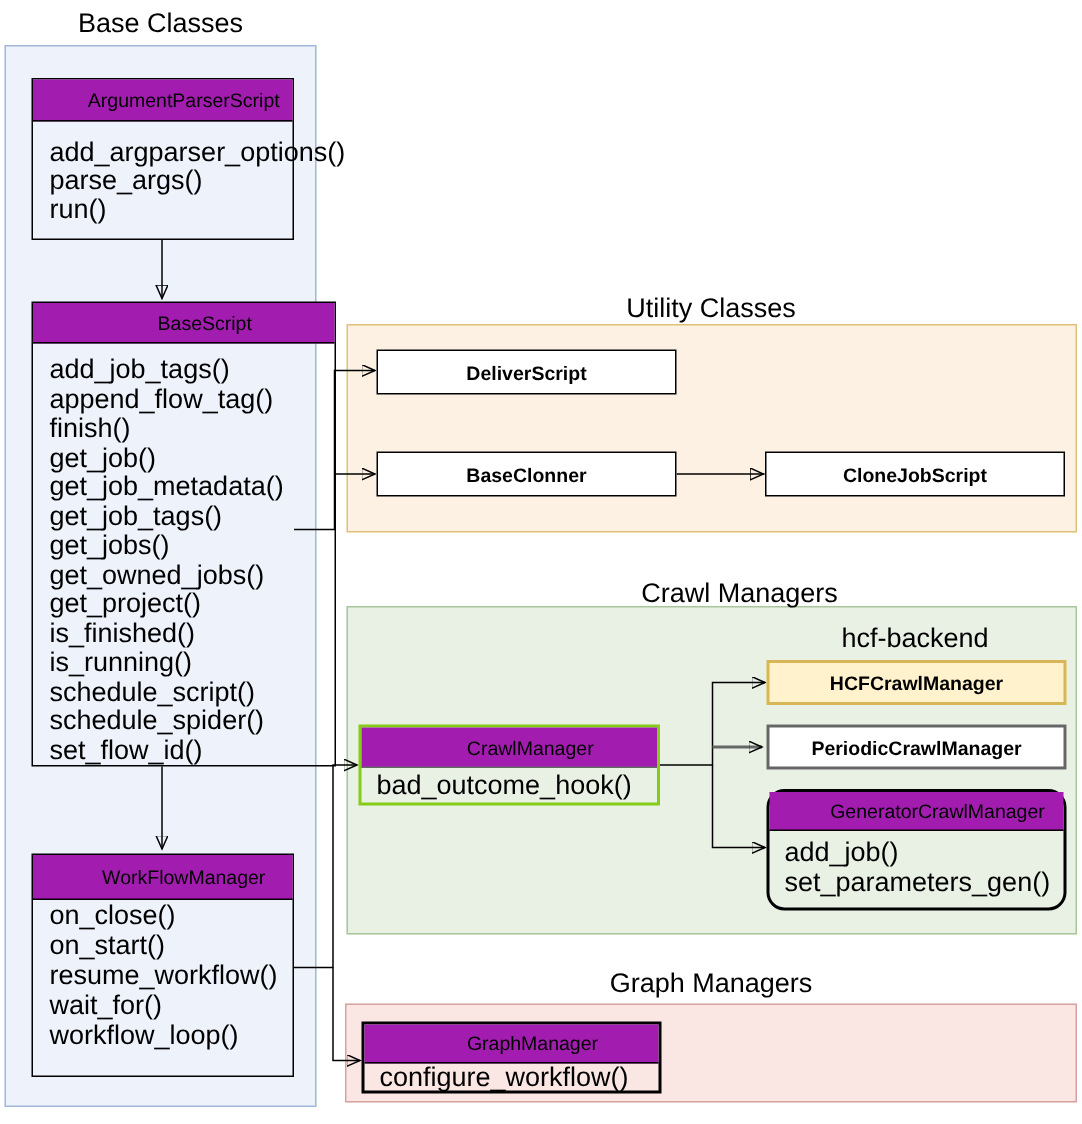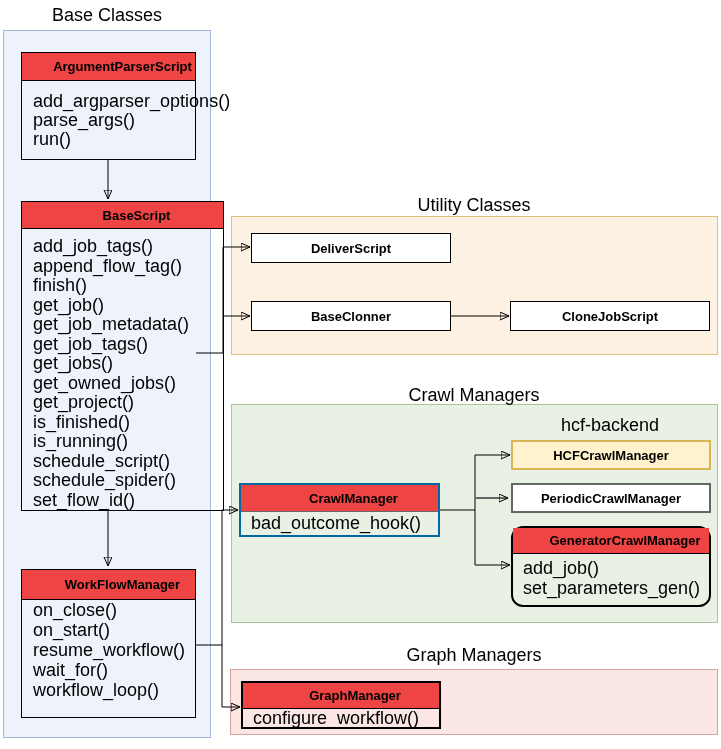--- a/index.html
+++ b/index.html
@@ -15,41 +15,41 @@
   .group.base{left:3px;top:30px;width:208px;height:708px;background:#EDF2FB;border:1px solid #A3B8D8;}
   .group.utility{left:231px;top:216px;width:487px;height:139px;background:#FDF1E3;border:1px solid #E0C17A;}
   .group.crawl{left:231px;top:404px;width:487px;height:219px;background:#E9F1E5;border:1px solid #A9C69B;}
   .group.graph{left:230px;top:669px;width:488px;height:66px;background:#FAE6E3;border:1px solid #D5A3A1;}
 
   .group-title{
     position:absolute;font-size:18px;line-height:14px;text-align:center;white-space:nowrap;
   }
   .title-base{left:37px;top:8px;width:140px;}
   .title-utility{left:404px;top:198px;width:140px;}
-  .title-crawl{left:404px;top:388px;width:140px;}
+  .title-crawl{left:423px;top:388px;width:140px;}
   .title-hcf{left:540px;top:418px;width:140px;}
   .title-graph{left:404px;top:648px;width:140px;}
 
   .cls{position:absolute;box-sizing:border-box;background:transparent;}
   .cls .hdr{
-    box-sizing:border-box;background:#ef4444;
+    box-sizing:border-box;background:#a21caf;
     display:flex;align-items:center;justify-content:center;
-    font-weight:bold;font-size:13px;white-space:nowrap;padding-left:28px;
+    font-weight:normal;font-size:13px;white-space:nowrap;padding-left:28px;
   }
   .cls .body{box-sizing:border-box;font-size:18px;}
   .method{white-space:nowrap;}
 
   
   .b1{border:1px solid #000;}
   .b1 .hdr{border-bottom:1px solid #000;}
   
   .b2{border:2px solid #000;}
   .b2 .hdr{border-bottom:1px solid #000;}
   
-  .bg2{border:2px solid #0369a1;}
+  .bg2{border:2px solid #84cc16;}
   .bg2 .hdr{border-bottom:1px solid #666666;}
 
   .argparser{left:21px;top:52px;width:175px;height:108px;}
   .argparser .hdr{height:28px;}
   .argparser .body{padding:11px 0 0 11px;line-height:19px;}
 
   .basescript{left:21px;top:201px;width:203px;height:310px;}
   .basescript .hdr{height:27px;}
   .basescript .body{padding:8px 0 0 11px;line-height:19.5px;}
 

